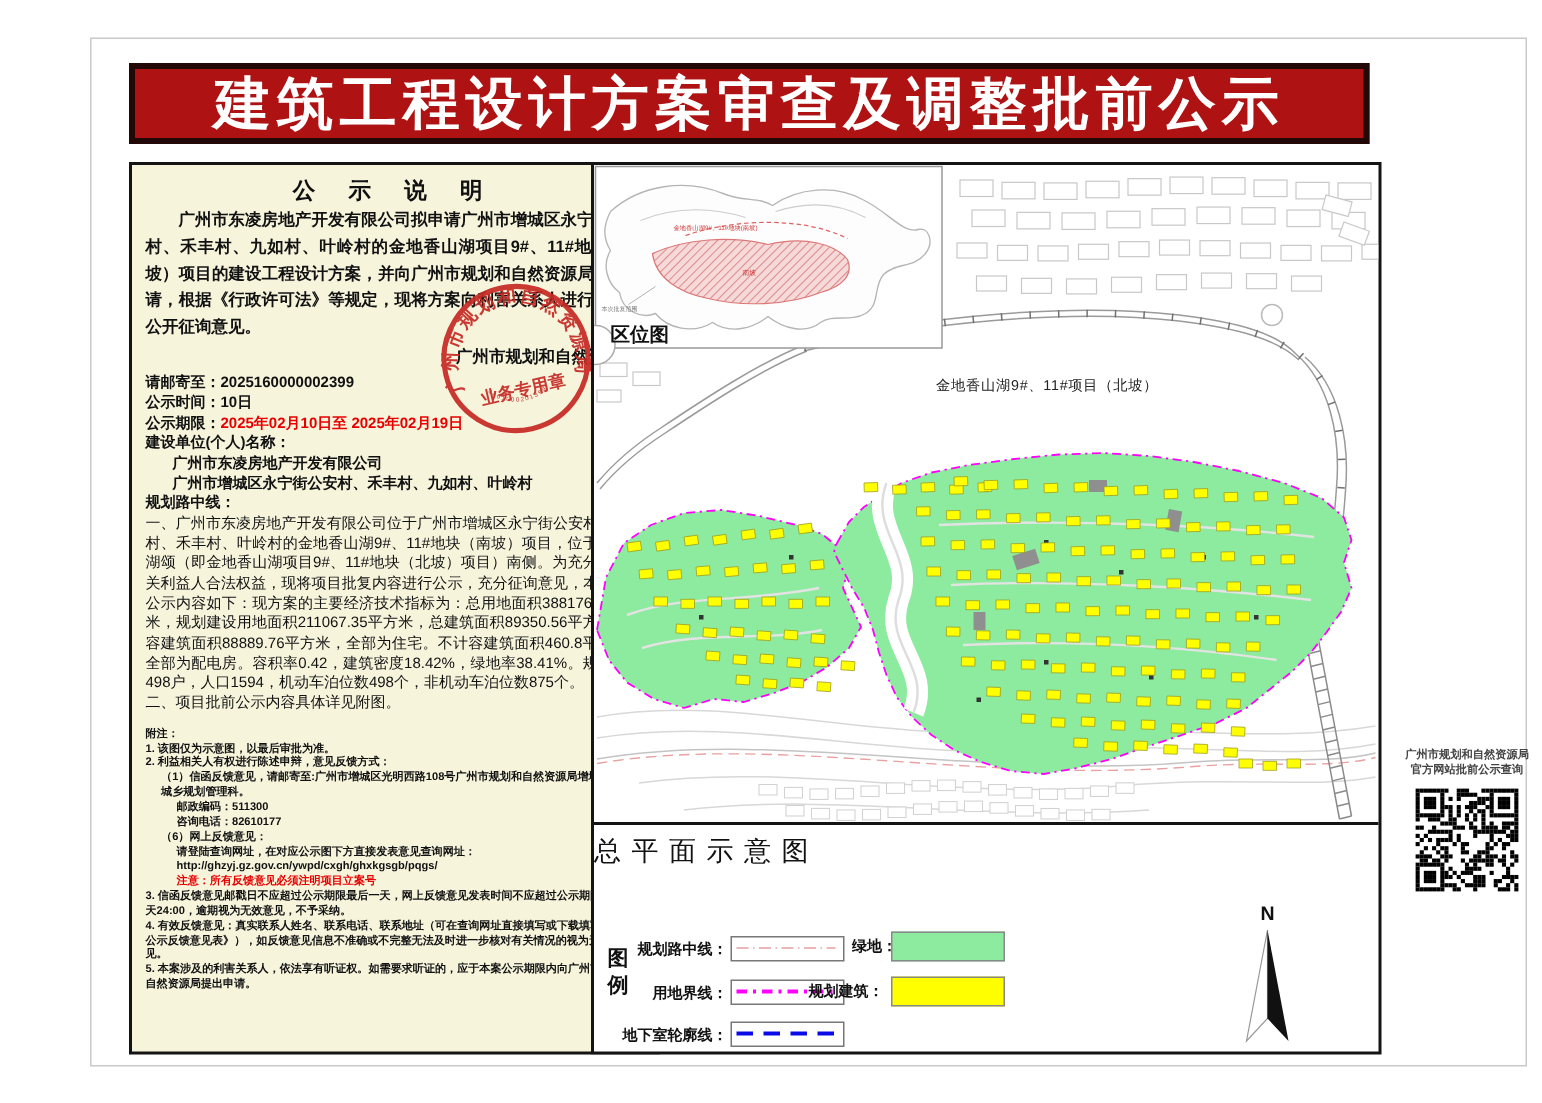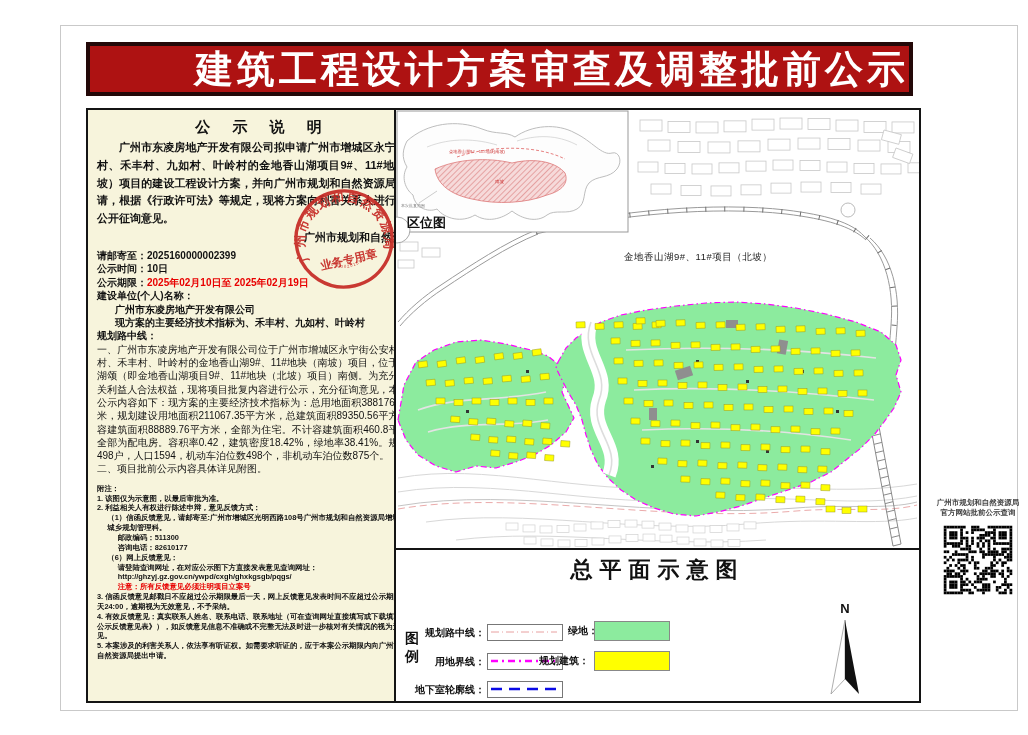--- a/index.html
+++ b/index.html
@@ -7,21 +7,21 @@
     --magenta:#FF00FF; --blue:#0A0AE6; --seal-red:#C62B26; --alert-red:#E80000;
     --road-pink:#E8A0A0;
   }
   html,body{margin:0;padding:0;}
   body{width:1028px;height:735px;background:#ffffff;position:relative;overflow:hidden;
        font-family:"Liberation Sans","DejaVu Sans",sans-serif;color:#111;}
   .page{position:absolute;left:60px;top:25px;width:956px;height:684px;background:#fff;
         border:1px solid #c9c9c9;}
   
   .banner{position:absolute;left:25px;top:16px;width:827px;height:54px;background:var(--banner-red);
-          border:4px solid #230808;box-sizing:border-box;display:flex;align-items:center;justify-content:flex-end;}
+          border:4px solid #230808;box-sizing:border-box;display:flex;align-items:center;justify-content:center;}
   .banner h1{margin:0;color:#fff;font-size:38px;font-weight:bold;letter-spacing:4px;white-space:nowrap;}
   
   .col-left{position:absolute;left:25px;top:82px;width:354px;height:595px;background:var(--beige);
             border:2px solid #141414;box-sizing:border-box;padding:5px 9px;position:absolute;overflow:hidden;}
   .notice-heading{text-align:center;font-size:15px;font-weight:bold;letter-spacing:9px;margin:3px 0 2px 0;}
   .notice-body{font-size:11px;font-weight:bold;line-height:1.62;text-indent:2em;text-align:justify;}
   .notice-sign{font-size:11px;font-weight:bold;text-align:right;padding-right:4px;margin-top:2px;}
   .info{margin-top:4px;font-size:10px;font-weight:bold;line-height:1.34;}
   .info .ind{padding-left:1.8em;}
   .red{color:var(--alert-red);}
@@ -29,22 +29,22 @@
   .notes{margin-top:8px;font-size:7.4px;font-weight:bold;line-height:1.33;}
   .notes .s1{padding-left:1.4em;}
   .notes .s2{padding-left:2.8em;}
   
   .seal{position:absolute;left:203px;top:76px;width:106px;height:106px;transform:rotate(-13deg);opacity:.93;pointer-events:none;}
   
   .map-panel{position:absolute;left:333px;top:82px;width:527px;height:595px;background:#fff;
              border:2px solid #141414;box-sizing:border-box;}
   .map-area{position:relative;width:523px;height:438px;border-bottom:2px solid #141414;overflow:hidden;}
   .bottom-area{position:relative;width:523px;height:151px;}
-  .plan-title{position:absolute;top:5px;left:0;width:100%;text-align:center;font-size:22px;
-              font-weight:bold;letter-spacing:7px;}
+  .plan-title{position:absolute;top:5px;left:0;width:100%;font-size:18px;
+              font-weight:normal;letter-spacing:7px;}
   .legend-group-label{position:absolute;left:9px;top:80px;width:17px;font-size:14px;font-weight:bold;line-height:1.25;}
   .lg-label{position:absolute;width:84px;text-align:right;font-size:10px;font-weight:bold;}
   .lg-box{position:absolute;left:91px;width:74px;height:15px;border:1px solid #777;background:#fff;}
   .lg-box svg{display:block;}
   .fill-label{position:absolute;width:60px;text-align:right;font-size:10px;font-weight:bold;}
   .fill-box{position:absolute;left:198px;width:76px;height:20px;border:1px solid #888;box-sizing:border-box;}
   .north{position:absolute;left:426px;top:50px;}
   
   .qr-block{position:absolute;left:868px;top:472px;width:98px;text-align:center;}
   .qr-caption{font-size:7.5px;font-weight:bold;color:#444;line-height:1.35;white-space:nowrap;}
@@ -63,21 +63,21 @@
     <div class="notice-heading">公  示  说  明</div>
     <div class="notice-body">广州市东凌房地产开发有限公司拟申请广州市增城区永宁街公安村、禾丰村、九如村、叶岭村的金地香山湖项目9#、11#地块（南坡）项目的建设工程设计方案，并向广州市规划和自然资源局提出申请，根据《行政许可法》等规定，现将方案向利害关系人进行公示，公开征询意见。</div>
     <div class="notice-sign">广州市规划和自然资源局</div>
 
     <div class="info">
       <div><span>请邮寄至：</span><span>2025160000002399</span></div>
       <div><span>公示时间：</span><span>10日</span></div>
       <div><span>公示期限：</span><span class="red">2025年02月10日至  2025年02月19日</span></div>
       <div>建设单位(个人)名称：</div>
       <div class="ind">广州市东凌房地产开发有限公司</div>
-      <div class="ind">现方案的主要经济技术指标为、禾丰村、九如村、叶岭村</div>
+      <div class="ind">广州市增城区永宁街公安村、禾丰村、九如村、叶岭村</div>
       <div>规划路中线：</div>
     </div>
 
     <div class="content">
       <div>一、广州市东凌房地产开发有限公司位于广州市增城区永宁街公安村、九如村、禾丰村、叶岭村的金地香山湖9#、11#地块（南坡）项目，位于金地御湖颂（即金地香山湖项目9#、11#地块（北坡）项目）南侧。为充分保障相关利益人合法权益，现将项目批复内容进行公示，充分征询意见，本次申请公示内容如下：现方案的主要经济技术指标为：总用地面积388176.57平方米，规划建设用地面积211067.35平方米，总建筑面积89350.56平方米，计容建筑面积88889.76平方米，全部为住宅。不计容建筑面积460.8平方米，全部为配电房。容积率0.42，建筑密度18.42%，绿地率38.41%。规划户数498户，人口1594，机动车泊位数498个，非机动车泊位数875个。</div>
       <div>二、项目批前公示内容具体详见附图。</div>
     </div>
 
     <div class="notes">
       <div>附注：</div>

